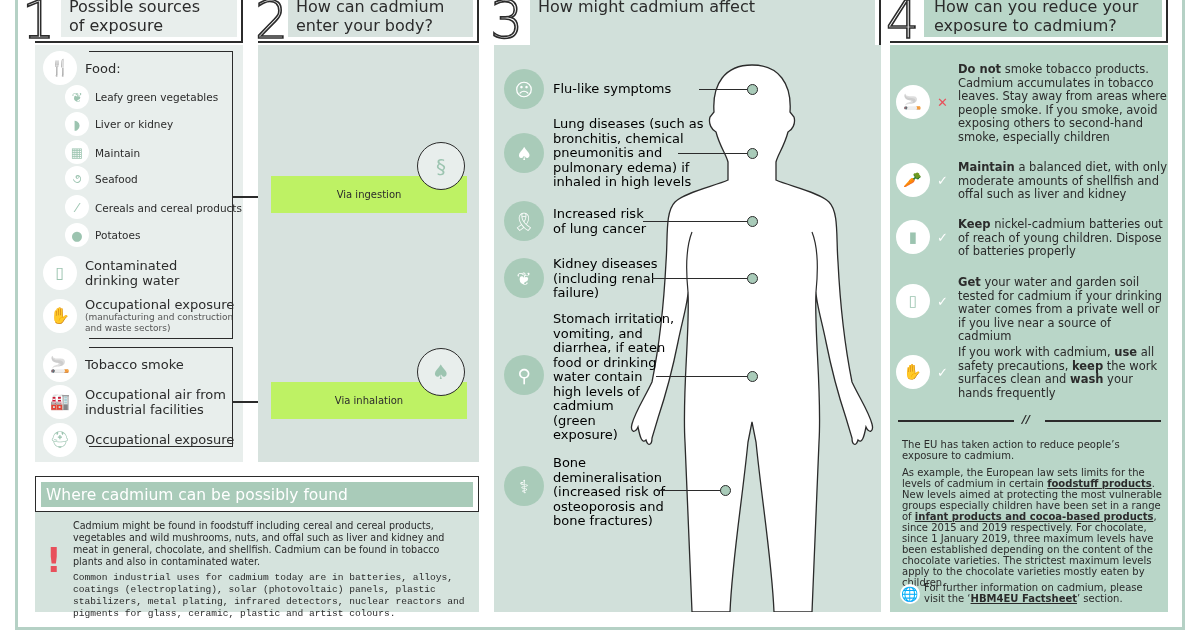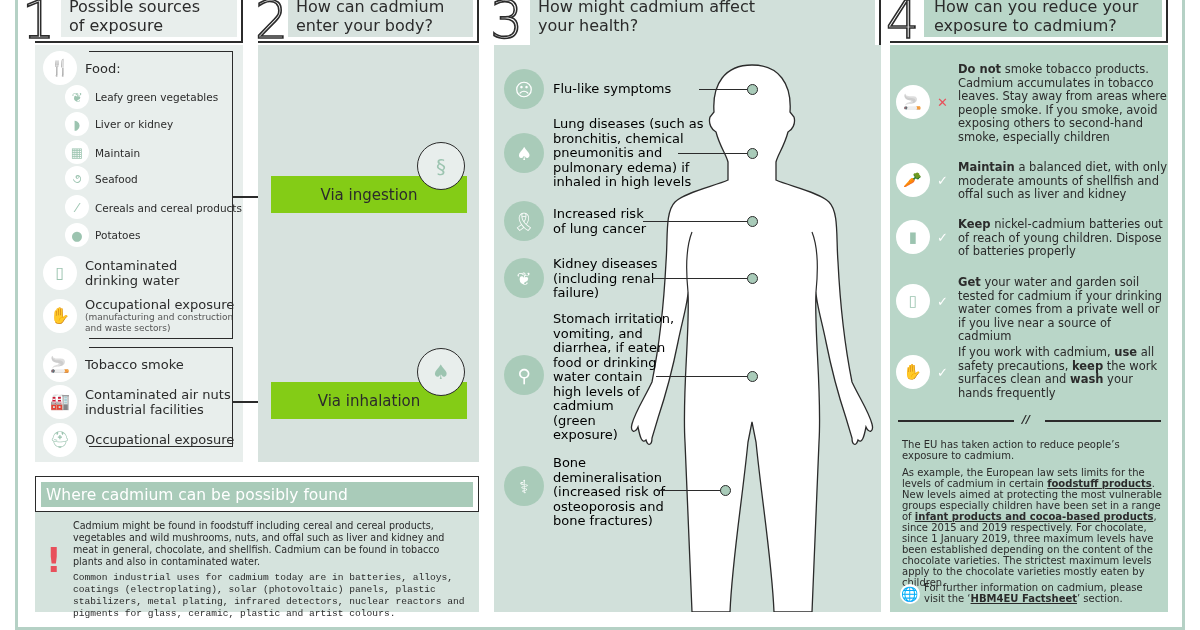--- a/index.html
+++ b/index.html
@@ -29,21 +29,21 @@
   .ic.small { width: 24px; height: 24px; }
   .ic.big .g { font-size: 16px; }
 
   .t { position: absolute; font-size: 13px; line-height: 15px; color: #2b2b2b; white-space: nowrap; }
   .t.s { font-size: 10.5px; }
   .t.xs { font-size: 9px; line-height: 11px; color: #555; }
 
   .bracket { position: absolute; border: 1.5px solid #2b2b2b; border-left: none; }
   .hline { position: absolute; height: 1.5px; background: #2b2b2b; }
 
-  .via { position: absolute; background: #84cc16; font-size: 15px; display: flex; align-items: center; justify-content: center; color: #2b2b2b; }
+  .via { position: absolute; background: #bef264; font-size: 10px; display: flex; align-items: center; justify-content: center; color: #2b2b2b; }
   .ring { position: absolute; width: 48px; height: 48px; border-radius: 50%; border: 1.5px solid #2b2b2b; background: #e8eeec; display: flex; align-items: center; justify-content: center; }
   .ring .g { color: #9cc4b0; font-size: 20px; }
 
   .hic { position: absolute; width: 40px; height: 40px; border-radius: 50%; background: #a9cbb9; display: flex; align-items: center; justify-content: center; color: #fff; font-size: 18px; }
   .ht { position: absolute; font-size: 13px; line-height: 14.5px; color: #000000; }
   .dot { position: absolute; width: 11px; height: 11px; border-radius: 50%; background: #a9cbb9; border: 1.5px solid #2b2b2b; }
   .lead { position: absolute; height: 1.3px; background: #2b2b2b; }
 
   .rc { position: absolute; width: 34px; height: 34px; border-radius: 50%; background: #fff; display: flex; align-items: center; justify-content: center; color: #9cc4b0; font-size: 15px; }
   .mark { position: absolute; font-size: 13px; }
@@ -130,21 +130,21 @@
   <div class="hline" style="left:233px;top:196px;width:38px;"></div>
 
   <div class="ic big" style="left:43px;top:348px;">
       <span class="g">🚬</span>
     </div>
   <div class="t" style="left:85px;top:357px;">Tobacco smoke</div>
   <div class="ic big" style="left:43px;top:385px;">
       <span class="g">🏭</span>
     </div>
   <div class="t" style="left:85px;top:387px;">
-    <div>Contaminated air nuts</div>
+    <div>Occupational air from</div>
     <div>industrial facilities</div>
   </div>
   <div class="ic big" style="left:43px;top:423px;">
       <span class="g">⛑</span>
     </div>
   <div class="t" style="left:85px;top:432px;">Occupational exposure</div>
 
   <div class="bracket" style="left:89px;top:347px;width:144px;height:100px;"></div>
   <div class="hline" style="left:233px;top:401px;width:38px;"></div>
 </div>
@@ -168,21 +168,20 @@
       <span class="g">♠</span>
     </div>
 </div>
 
 <div>
   <div class="num" style="left:490px;top:-6px;">3</div>
   <div class="hdr" style="left:494px;top:0;width:387px;height:60px;">
     <div style="position:absolute;left:36px;top:0;right:4px;bottom:4px;background:#d1e0da;"></div>
     <div class="hdr-inner" style="left:36px;top:-3px;">
       <div>How might cadmium affect</div>
-      <div>your health?</div>
     </div>
   </div>
   <div class="panel p3"></div>
 
   <svg style="position:absolute;left:630px;top:62px;" width="245" height="550" viewBox="0 0 245 550">
     <path d="M122 3 C95 3 82 22 84 50 L80 55 C78 62 82 68 86 70 C90 85 96 92 98 100 L98 118 C85 124 55 130 45 140 C35 150 38 175 36 200 C34 240 30 280 22 320 C15 335 5 350 2 362 C0 370 5 372 8 365 C10 375 12 382 16 378 C18 385 22 383 22 376 L28 356 C35 335 42 310 48 280 C52 260 58 240 58 230 C60 270 52 330 55 380 C58 440 60 500 62 550 L100 550 C102 500 112 440 118 380 L122 360 L126 380 C132 440 142 500 144 550 L182 550 C184 500 186 440 189 380 C192 330 184 270 186 230 C186 240 192 260 196 280 C202 310 209 335 216 356 L222 376 C222 383 226 385 228 378 C232 382 234 375 236 365 C239 372 244 370 242 362 C239 350 229 335 222 320 C214 280 210 240 208 200 C206 175 209 150 199 140 C189 130 159 124 146 118 L146 100 C148 92 154 85 158 70 C162 68 166 62 164 55 L160 50 C162 22 149 3 122 3 Z" fill="#ffffff" stroke="#2b2b2b" stroke-width="1.3"></path>
     <path d="M58 230 C55 200 58 180 62 170" fill="none" stroke="#2b2b2b" stroke-width="1.2"></path>
     <path d="M186 230 C189 200 186 180 182 170" fill="none" stroke="#2b2b2b" stroke-width="1.2"></path>
   </svg>
 

